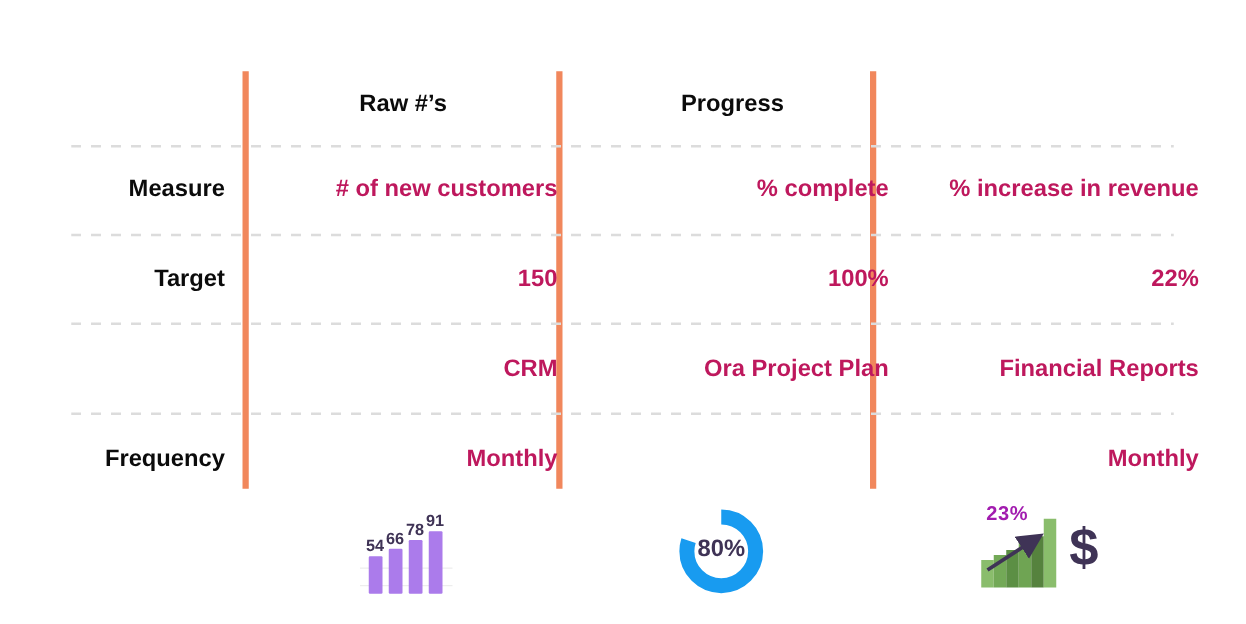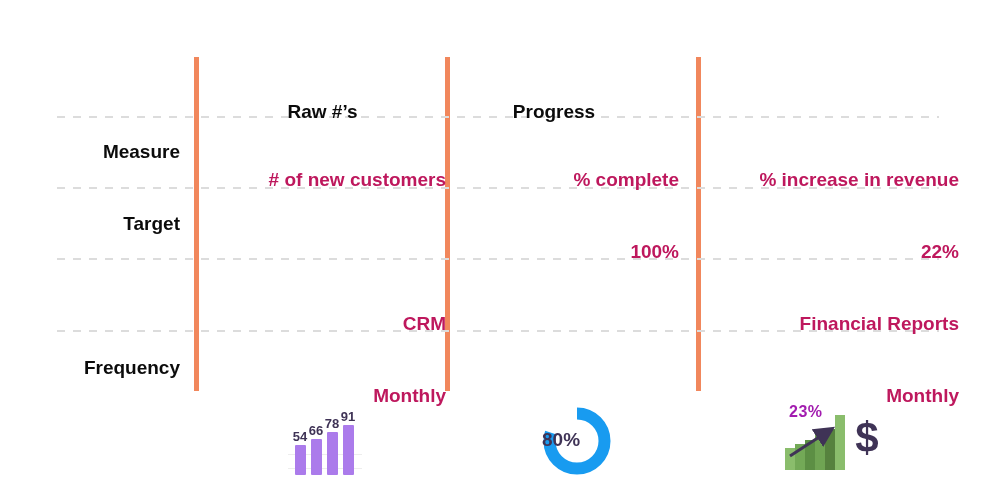--- a/index.html
+++ b/index.html
@@ -20,33 +20,32 @@
     position:absolute;
     left:57px;width:882px;height:2px;
     background:repeating-linear-gradient(to right,#DCDCDC 0 8px,transparent 8px 16px);
   }
   .cell{
     position:absolute;
     height:24px;line-height:24px;
     text-align:center;
     font-size:19px;font-weight:bold;
     white-space:nowrap;
-    margin-top:28px;
   }
   .cell.head{color:#0B0B0B;}
   .cell.value{color:#be185d;text-align:right;}
   .rowlabel{
     position:absolute;
     left:0;width:180px;height:24px;line-height:24px;
     text-align:right;
     font-size:19px;font-weight:bold;color:#0B0B0B;
     white-space:nowrap;
   }
   .col1{left:199px;width:247px;}
-  .col2{left:429px;width:250px;}
+  .col2{left:461px;width:250px;}
   .col3{left:703px;width:256px;}
 
   
   .minichart{
     position:absolute;
     display:flex;align-items:flex-end;
   }
   .minichart .barwrap{
     display:flex;flex-direction:column;
     justify-content:flex-end;align-items:center;
@@ -61,21 +60,21 @@
   .gridline{
     position:absolute;left:-4px;width:74px;height:1px;
     background:#EDEDED;z-index:0;
   }
   #rawChart .bar{z-index:1;}
 
   
   .donut-box{position:absolute;left:542px;top:406px;width:70px;height:70px;}
   .donut-label{
     position:absolute;left:542px;top:429px;width:70px;
-    text-align:left;font-size:19px;font-weight:bold;color:#3F3356;
+    text-align:center;font-size:19px;font-weight:bold;color:#3F3356;
   }
 
   
   #changeChart{left:785px;top:415px;width:60px;height:55px;}
   #changeChart .barwrap{width:10px;}
   #changeChart .bar{width:10px;}
   .arrow-box{position:absolute;left:786px;top:422px;width:56px;height:40px;z-index:2;}
   .annotation{
     position:absolute;left:789px;top:403px;width:44px;
     font-size:16px;font-weight:bold;color:#a21caf;z-index:3;
@@ -105,24 +104,26 @@
   <div class="cell head col2" style="top:72px">Progress</div>
 
   <div class="rowlabel" style="top:140px">Measure</div>
   <div class="rowlabel" style="top:212px">Target</div>
   <div class="rowlabel" style="top:356px">Frequency</div>
 
   <div class="cell value col1" style="top:140px"># of new customers</div>
   <div class="cell value col2" style="top:140px">% complete</div>
   <div class="cell value col3" style="top:140px">% increase in revenue</div>
 
+  <div class="cell value col1" style="top:212px">150</div>
   <div class="cell value col2" style="top:212px">100%</div>
   <div class="cell value col3" style="top:212px">22%</div>
 
   <div class="cell value col1" style="top:284px">CRM</div>
+  <div class="cell value col2" style="top:284px">Ora Project Plan</div>
   <div class="cell value col3" style="top:284px">Financial Reports</div>
 
   <div class="cell value col1" style="top:356px">Monthly</div>
   <div class="cell value col3" style="top:356px">Monthly</div>
 
   <div class="minichart" id="rawChart">
     <div class="gridline" style="bottom:6px"></div>
     <div class="gridline" style="bottom:20px"></div>
   <div class="barwrap">
         <div class="barlabel">54</div>

